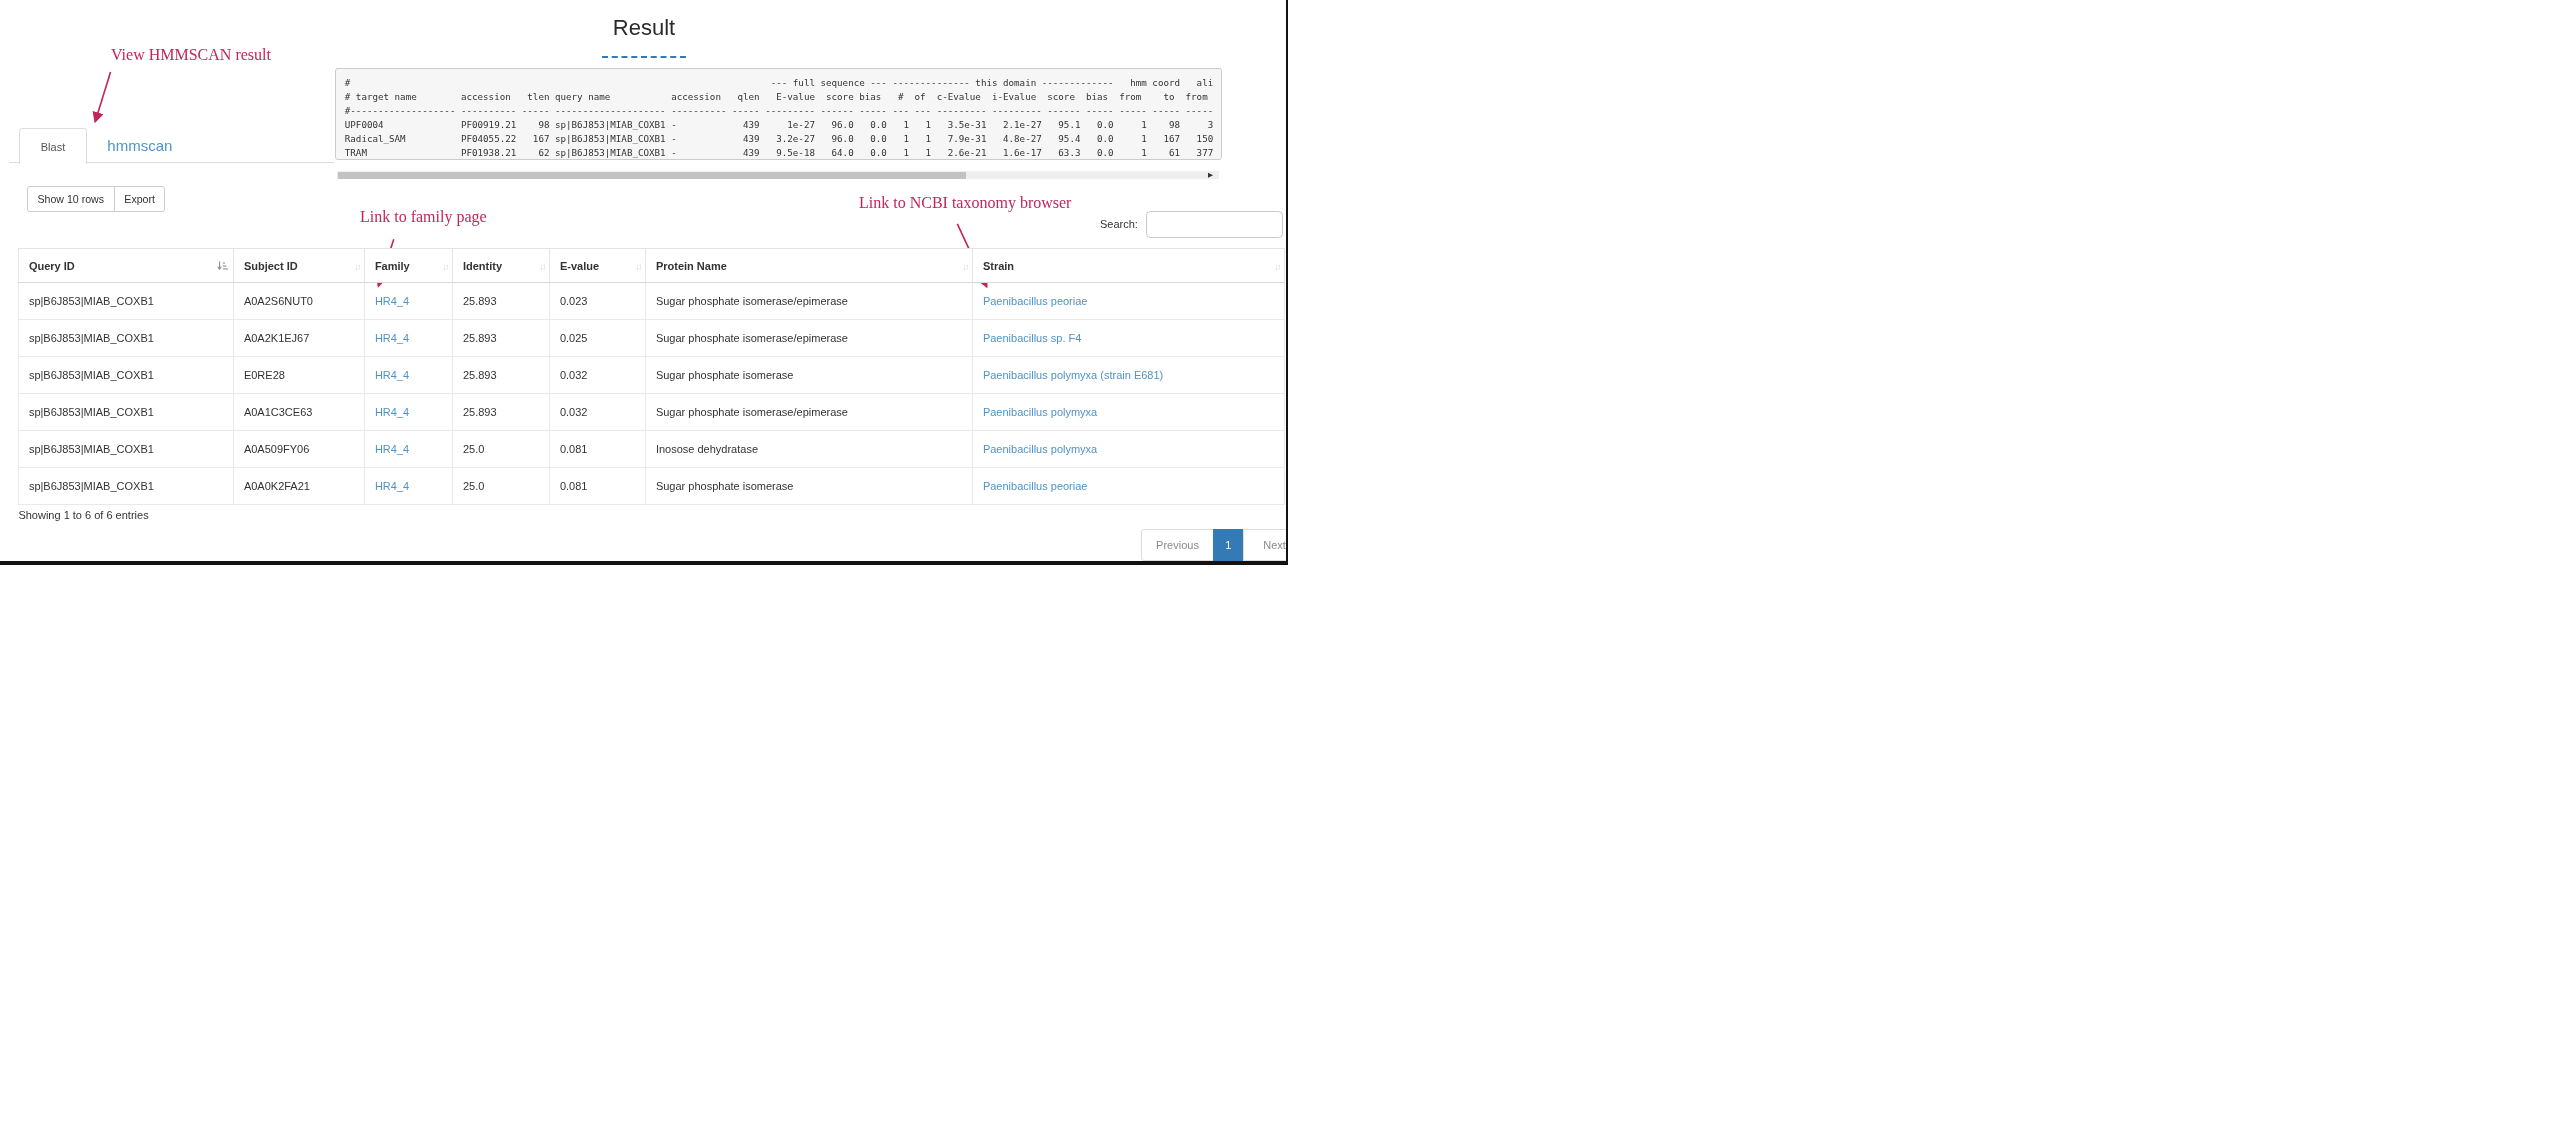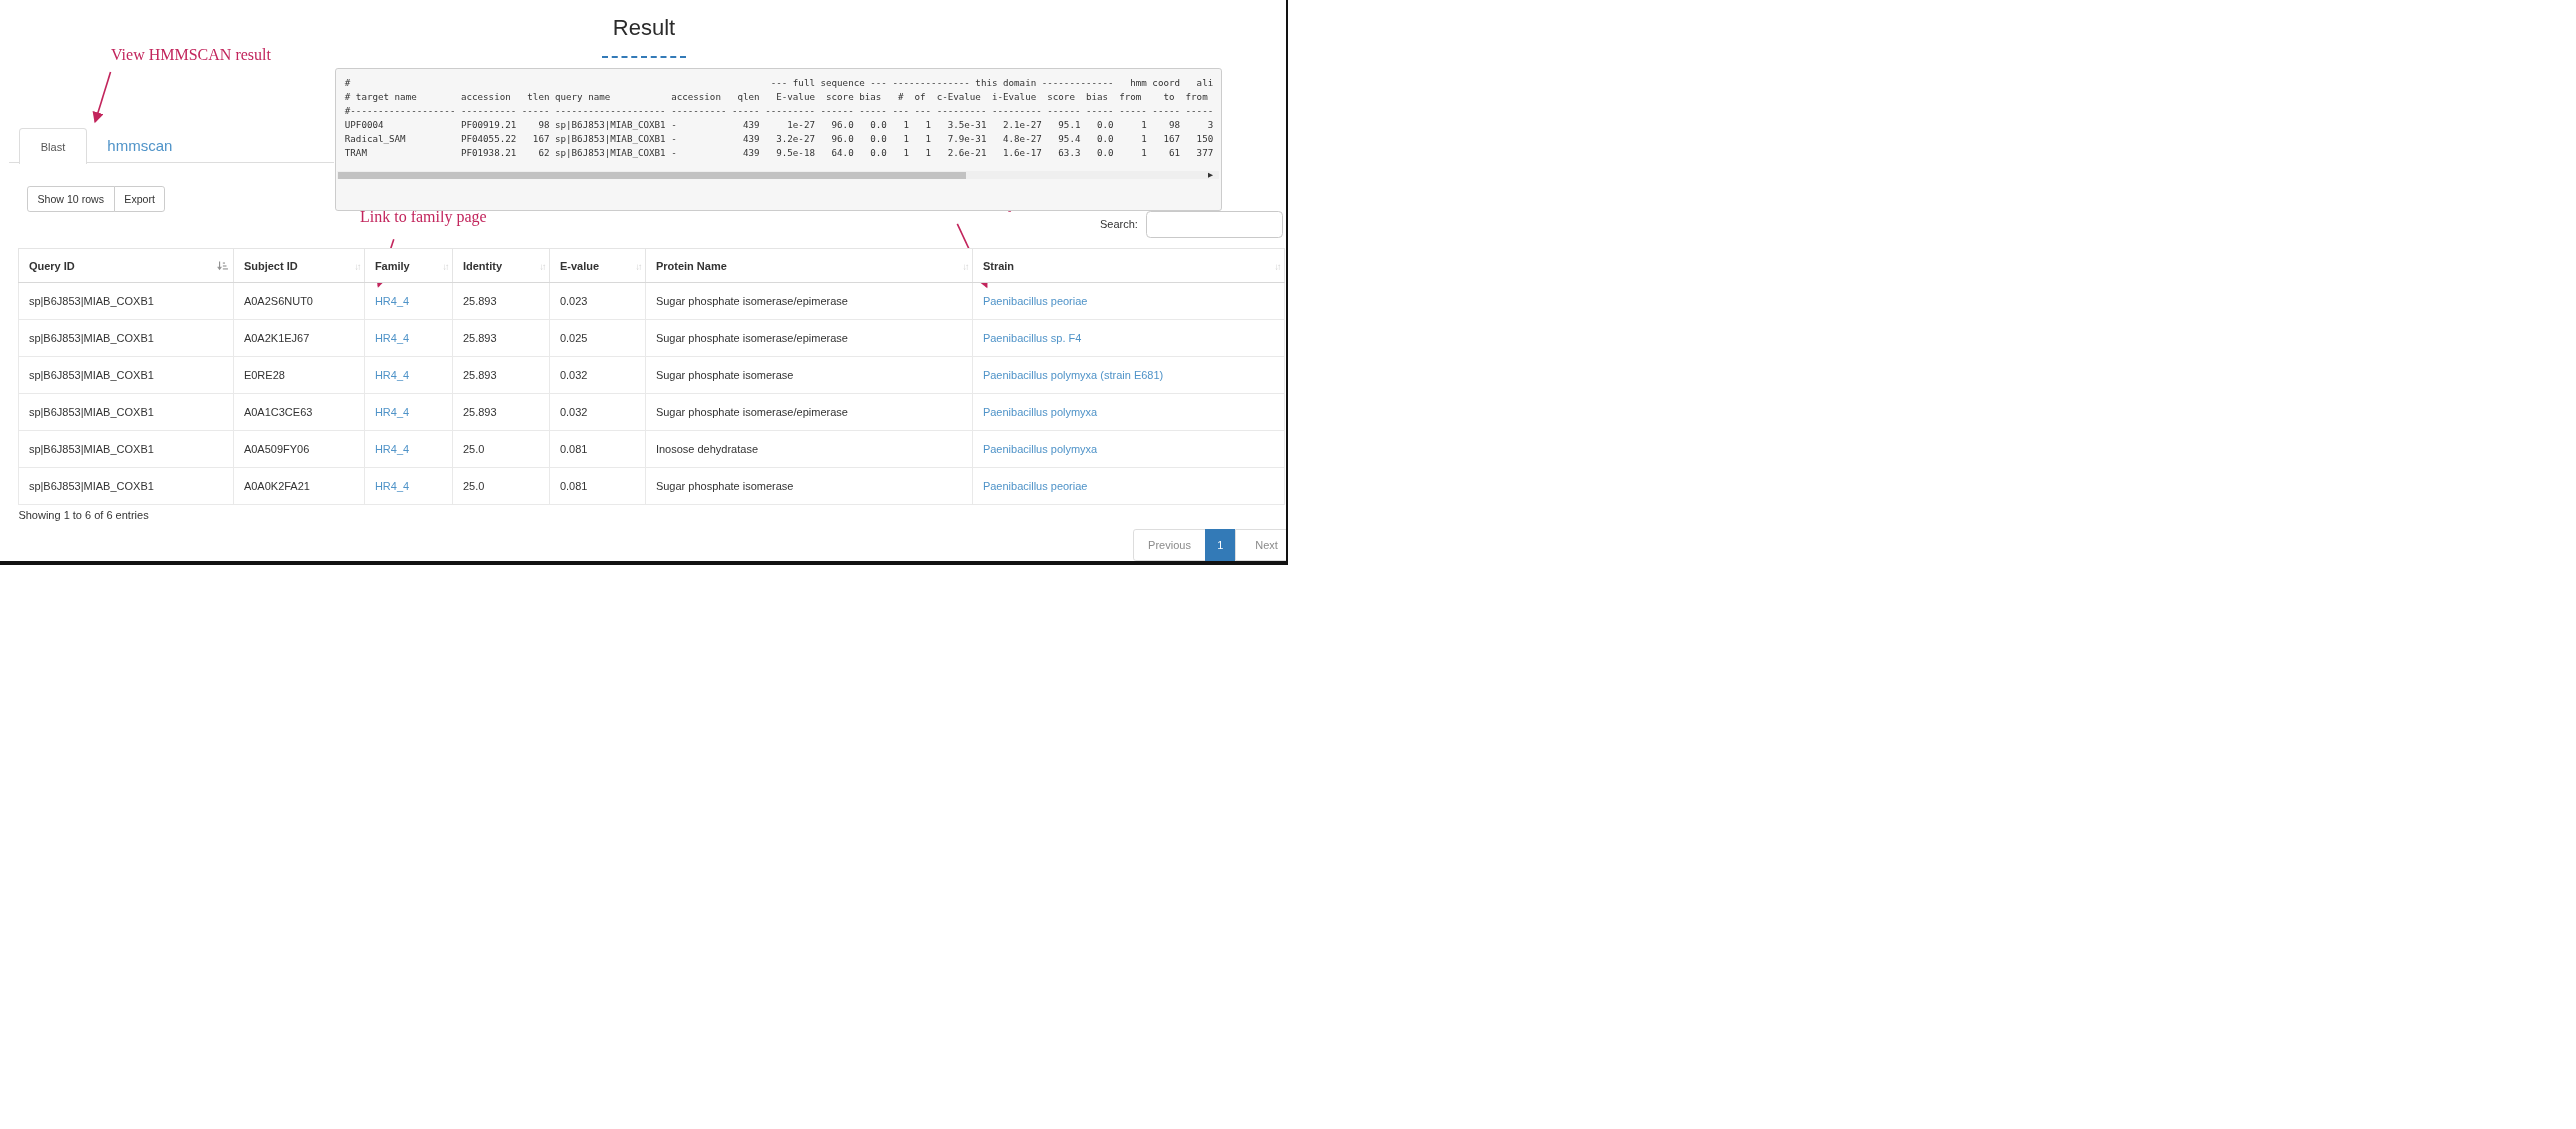--- a/index.html
+++ b/index.html
@@ -19,21 +19,21 @@
 
   #arrows { position:absolute; left:0; top:0; width:1288px; height:565px; pointer-events:none; }
 
   .tabbar-line { position:absolute; left:8.8px; top:162px; width:325px; height:0.7px; background:#ddd; }
   .tab-active { position:absolute; left:19px; top:128px; width:66px; height:35px; background:#fff;
     border:0.7px solid #ddd; border-bottom:none; border-radius:3.7px 3.7px 0 0; z-index:2;
     display:flex; align-items:center; justify-content:center; font-size:11px; color:#555; cursor:pointer;text-align:center; }
   .tab-link { position:absolute; left:97px; top:128px; height:35px; padding:0 10.3px;
     display:flex; align-items:center; font-size:15px; color:var(--link); cursor:pointer; }
 
-  #hmm-pre { position:absolute; left:335px; top:68px; width:887px; height:143px; box-sizing:border-box;
+  #hmm-pre { position:absolute; left:335px; top:68px; width:887px; height:92px; box-sizing:border-box;
     background:#f6f6f6; border:0.7px solid #ccc; border-radius:2.9px; margin:0; padding:6.6px 8.8px;
     font-family:"DejaVu Sans Mono", monospace; font-size:9.2px; line-height:14px; color:#333;
     overflow:hidden; white-space:pre; }
   .hscroll-track { position:absolute; left:337px; top:171px; width:882px; height:8px; background:#efefef; }
   .hscroll-thumb { position:absolute; left:338px; top:172px; width:628px; height:6.6px; background:#c2c2c2; cursor:pointer; }
   .hscroll-arrow { position:absolute; left:1208px; top:171px; font-size:6.6px; color:#333; line-height:8px; cursor:pointer; }
 
   .btn-group { position:absolute; left:27px; top:186px; display:flex; z-index:2; }
   .btn { height:26px; box-sizing:border-box; background:#fff; border:0.7px solid #ccc; color:#333;
     font-size:10.6px; padding:0 9.5px; display:flex; align-items:center; cursor:pointer;
@@ -58,21 +58,21 @@
 
   .sort-both { position:absolute; right:5.1px; top:50%; transform:translateY(-50%);
     font-size:9.5px; color:#d2d2d2; letter-spacing:-2.2px; font-weight:normal; }
   .sort-asc-svg { position:absolute; right:4.4px; top:50%; transform:translateY(-50%); }
 
   .summary { position:absolute; left:18.4px; top:509px; font-size:11px; color:#333; }
 
   .pagination { position:absolute; left:1133px; top:529px; display:flex; height:32px; }
   .page-btn { box-sizing:border-box; border:0.7px solid #ddd; background:#fff; color:#8b8b8b;
     font-size:11px; display:flex; align-items:center; justify-content:center; cursor:pointer; }
-  #page-prev { width:73px; border-radius:2.9px 0 0 2.9px; }
+  #page-prev { width:73px; border-radius:2.9px 0 0 2.9px;margin-left:8px; }
   #page-num  { width:30px; background:var(--active-page); border-color:var(--active-page); color:#fff; margin-left:-0.7px; }
   #page-next { width:64px; border-radius:0 2.9px 2.9px 0; margin-left:-0.7px; }
 
   .bottom-bar { position:absolute; left:0; right:0; bottom:0; height:3.7px; background:#121212; }
   .right-edge { position:absolute; right:0; top:0; bottom:0; width:2.2px; background:#121212; }
 </style>
 </head>
 <body>
 
 <div id="frame">

